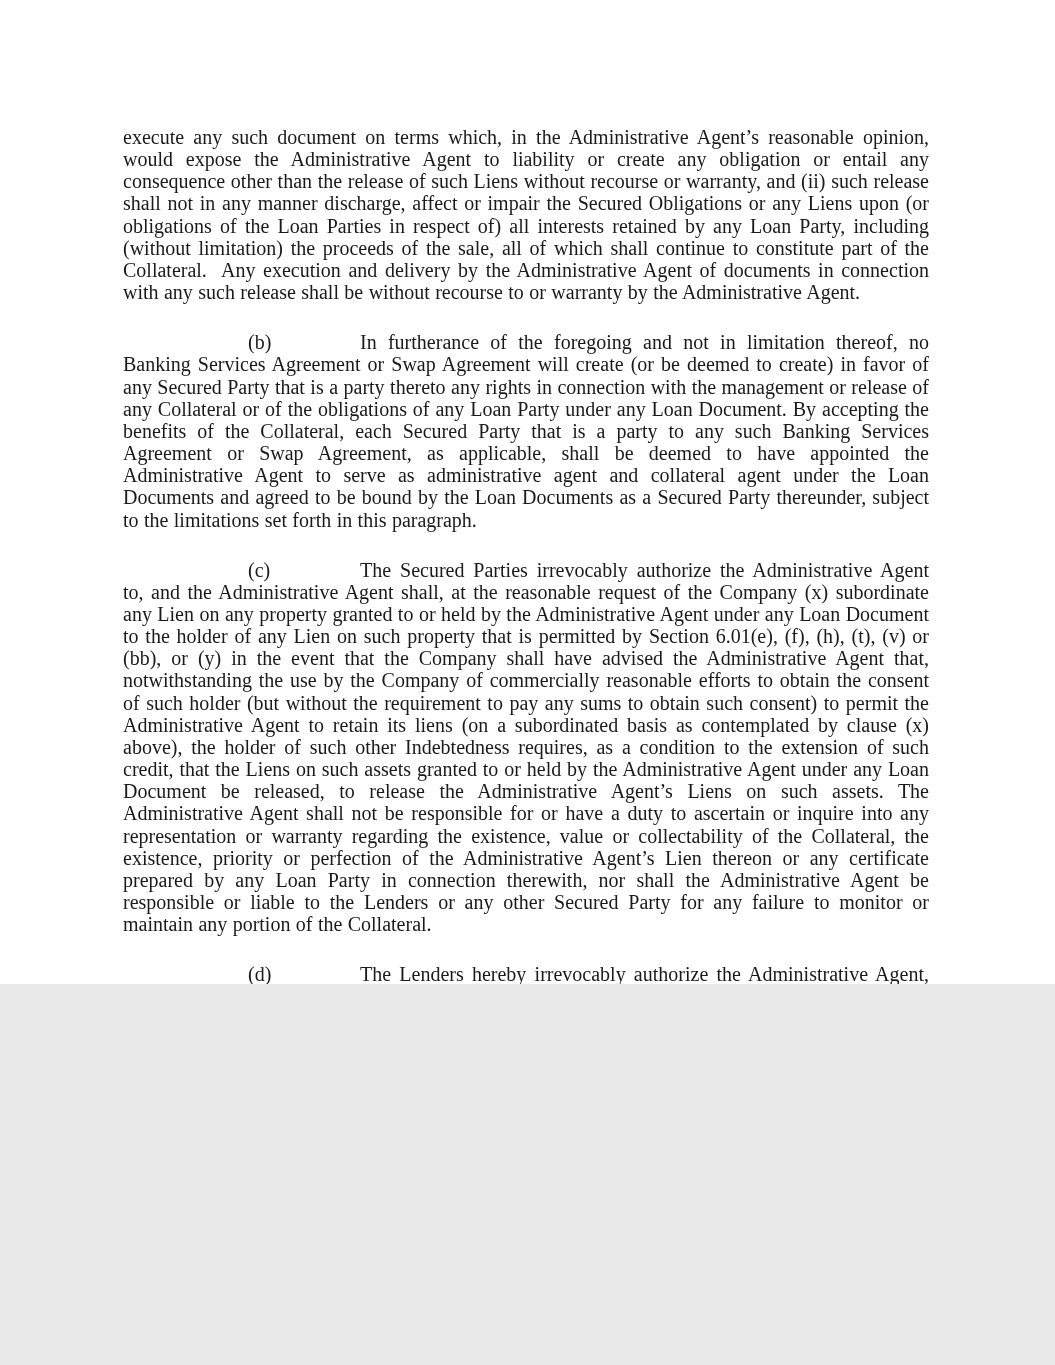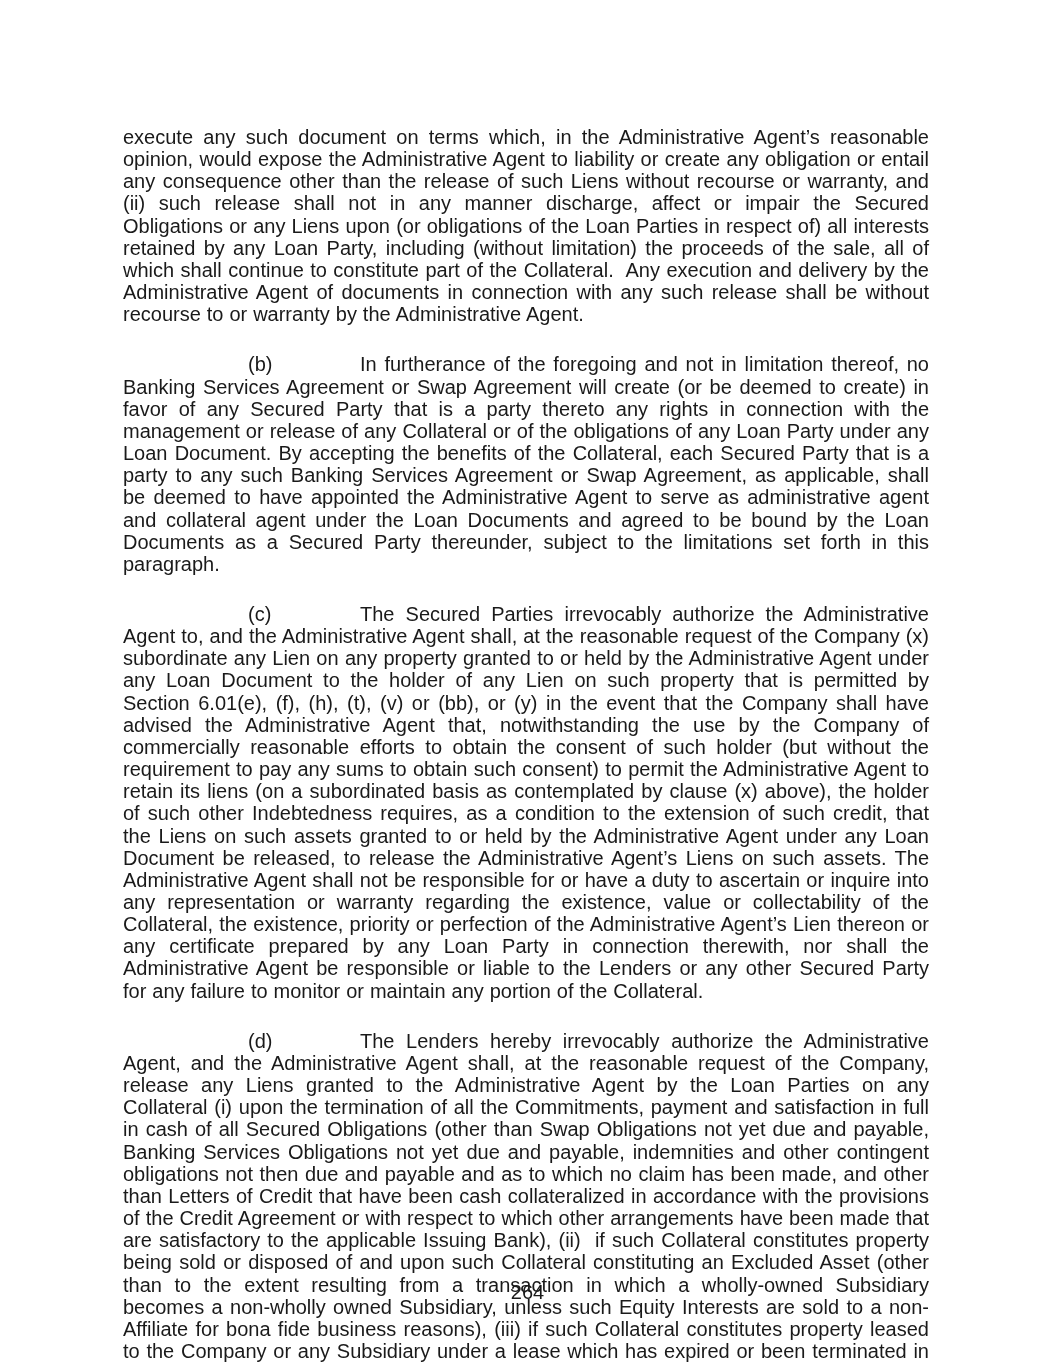--- a/index.html
+++ b/index.html
@@ -4,23 +4,23 @@
 <style>
   :root {
     --bg-color: #ffffff;
     --text-color: #1a1a1a;
   }
   * { margin: 0; padding: 0; box-sizing: border-box; }
   html, body { background: #e8e8e8; }
   .page {
     position: relative;
     width: 1055px;
-    height: 1365px;
+    height: 984px;
     background: var(--bg-color);
-    font-family: Liberation Sans, sans-serif;
+    font-family: Liberation Serif, serif;
     color: var(--text-color);
     overflow: hidden;
   }
   .content {
     position: absolute;
     left: 123px;
     top: 126px;
     width: 806px;
   }
   p.para {

